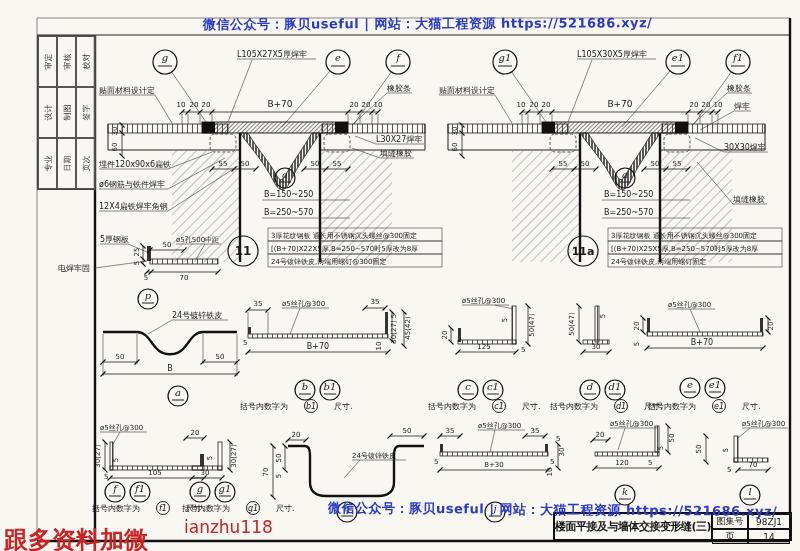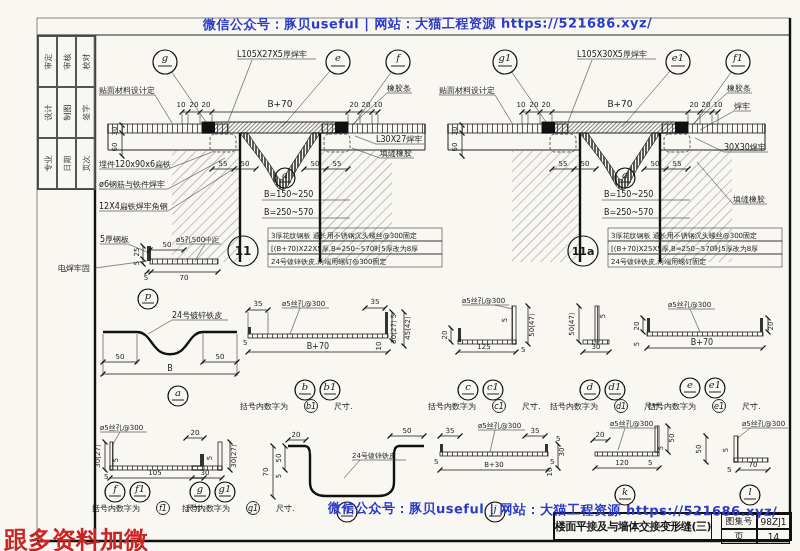--- a/index.html
+++ b/index.html
@@ -19,21 +19,21 @@
   .red1{color:#cc2222;font-size:24px;font-weight:bold;}
   .red2{color:#cc2222;font-size:17px;}
   .cap{position:absolute;font-size:8px;display:flex;align-items:center;gap:16px;white-space:nowrap;}
   .circ{width:12px;height:12px;border:1px solid #222;border-radius:50%;display:inline-flex;
         align-items:center;justify-content:center;font-style:italic;font-size:8px;flex:none;}
   .sidebar{position:absolute;left:37px;top:35px;width:57px;height:153px;border:1px solid #444;
            display:grid;grid-template-columns:repeat(3,1fr);grid-template-rows:repeat(3,1fr);}
   .sb-cell{border:.5px solid #555;display:flex;align-items:center;justify-content:center;overflow:hidden;}
   .sb-cell span{transform:rotate(-90deg);font-size:8px;white-space:nowrap;color:#333;}
   .titlebar{position:absolute;left:553px;top:512px;width:239px;height:29px;border:2px solid #111;
-            background:#f8f7f2;display:flex;box-sizing:border-box;gap:9px;}
+            background:#f8f7f2;display:flex;box-sizing:border-box;}
   .tb-title{flex:1;display:flex;align-items:center;justify-content:center;font-weight:bold;
             font-size:11px;letter-spacing:-.5px;border-right:1.5px solid #111;white-space:nowrap;}
   .tb-grid{width:88px;display:grid;grid-template-columns:36px 1fr;grid-template-rows:1fr 1fr;}
   .tb-grid>div{display:flex;align-items:center;justify-content:center;font-size:9px;border:.5px solid #111;}
 </style>
 </head>
 <body>
 
 <div class="page">
 
@@ -647,14 +647,15 @@
     <div>98ZJ1</div>
     <div>页</div>
     <div>14</div>
   </div>
 </div>
 
 
 <div class="overlay blue" style="left:203px;top:15px;transform:rotate(-.2deg)">微信公众号：豚贝useful | 网站：大猫工程资源 https://521686.xyz/</div>
 <div class="overlay blue" style="left:328px;top:501px;transform:rotate(.5deg)">微信公众号：豚贝useful | 网站：大猫工程资源 https://521686.xyz/</div>
 <div class="overlay red1" style="left:4px;top:524px">跟多资料加微</div>
+<div class="overlay red2" style="left:184px;top:517px">ianzhu118</div>
 
 </div>
 
 </body></html>

